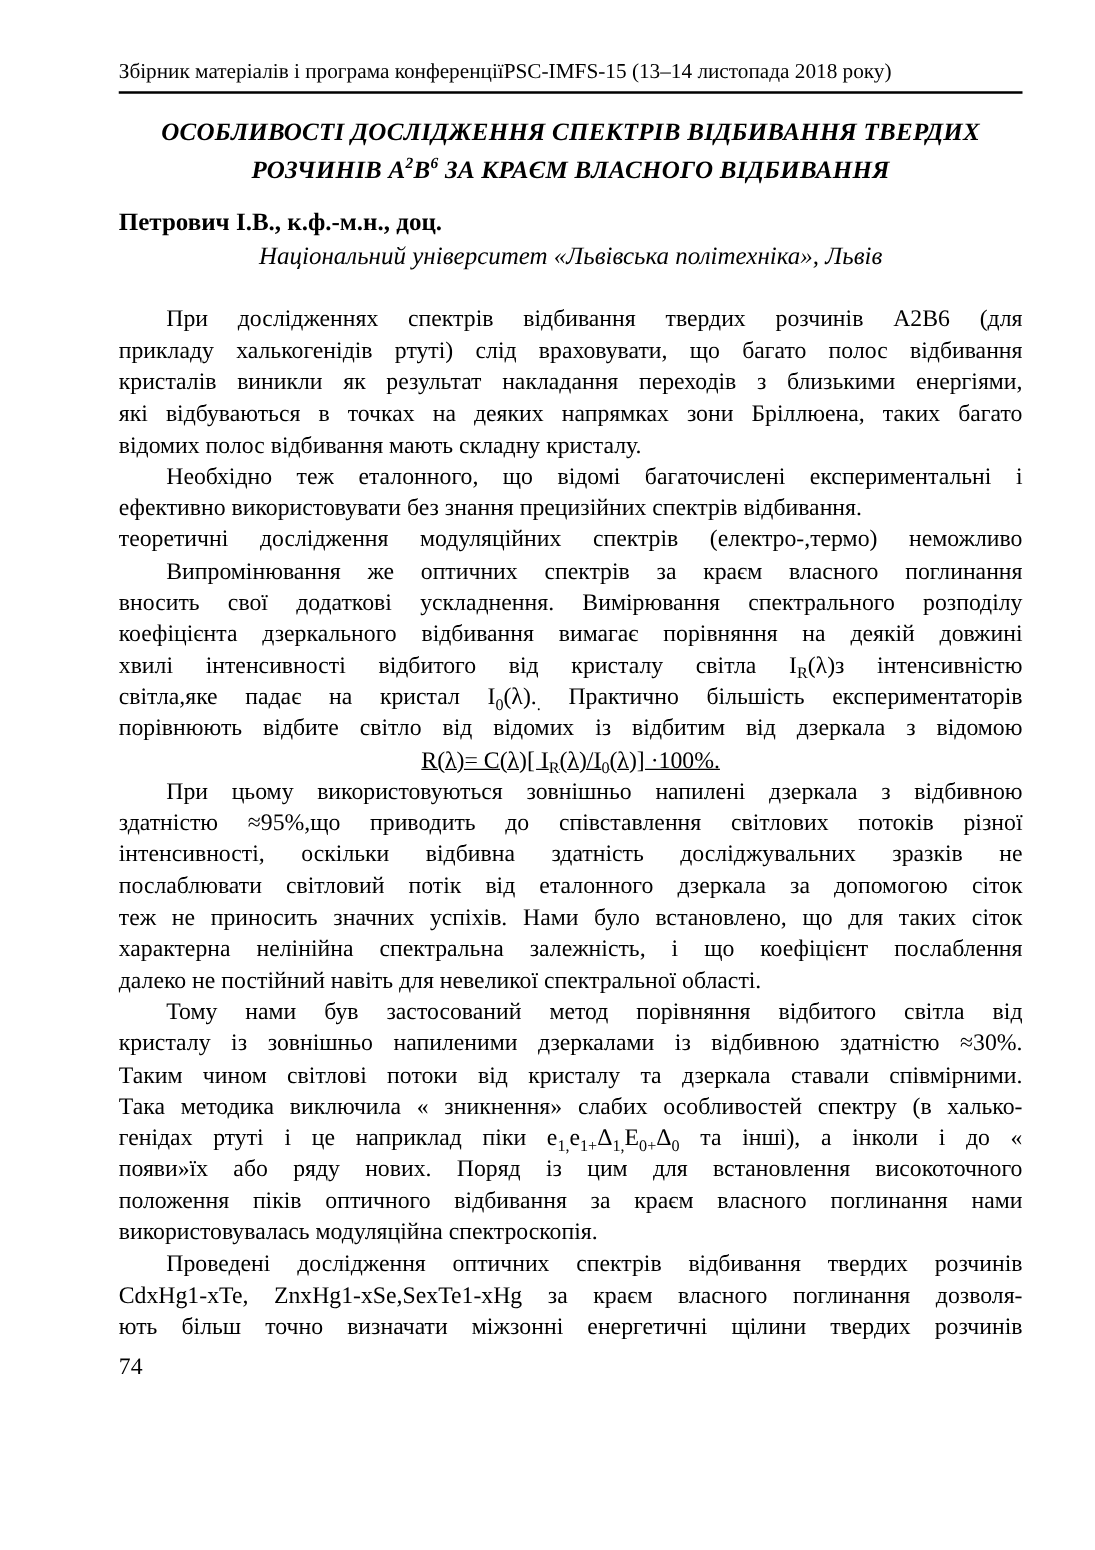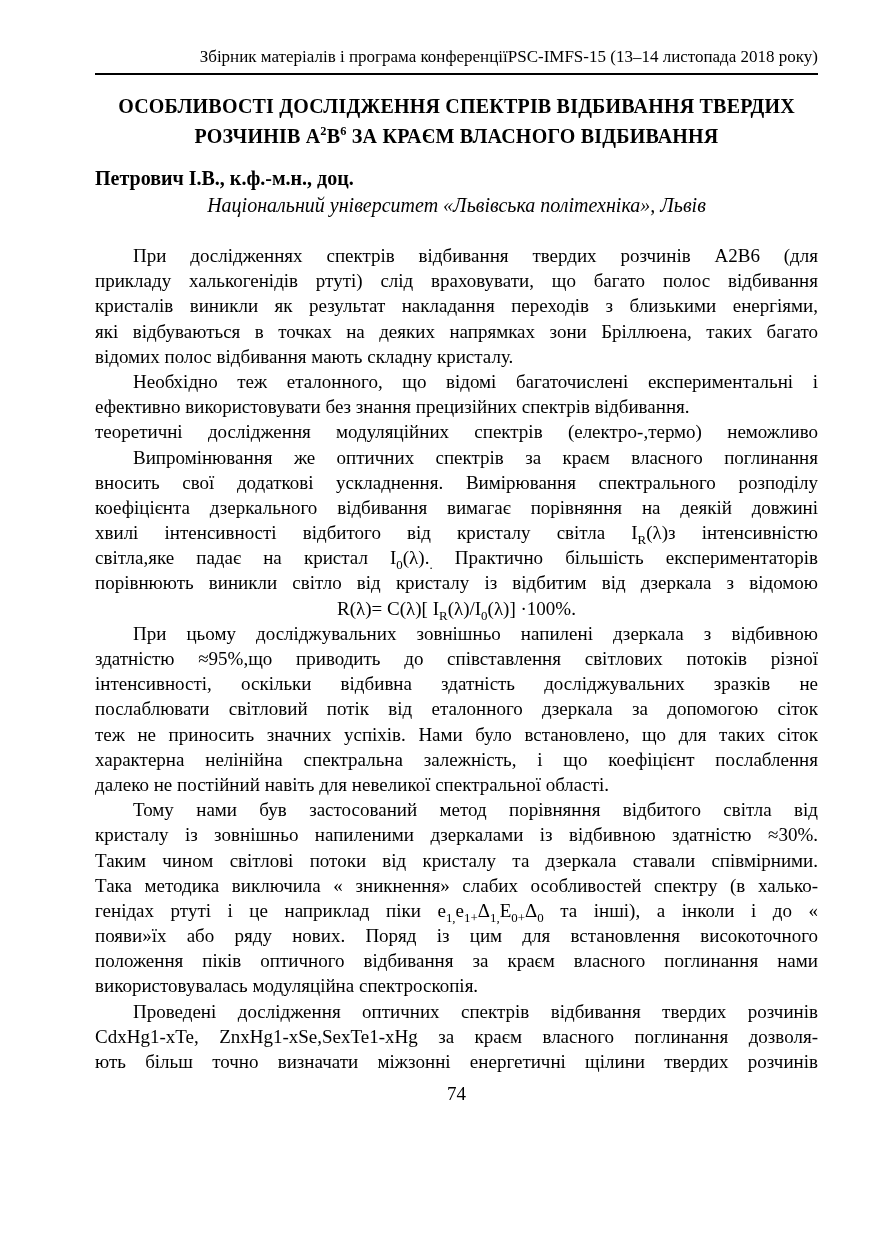--- a/index.html
+++ b/index.html
@@ -17,37 +17,38 @@
     overflow: hidden;
   }
   .content {
     position: absolute;
     left: 95px;
     top: 0;
     width: 723px;
   }
   .header {
     display: flex;
-    justify-content: flex-end;
+    justify-content: flex-start;
     align-items: baseline;
     margin-top: 46px;
     padding-bottom: 5px;
     border-bottom: 2px solid #000000;
     font-size: 17px;
     line-height: 22px;
   }
   .header .right { text-align: right; }
   .header .bold { font-weight: normal; }
   .title {
     margin-top: 16px;
     text-align: center;
     font-weight: bold;
     font-size: 20px;
     line-height: 30px;
     letter-spacing: 0.2px;
+    font-style: italic;
   }
   .title sup { font-size: 0.62em; line-height: 0; }
   .author {
     margin-top: 14px;
     text-align: left;
     font-weight: bold;
     font-size: 20px;
     line-height: 26px;
   }
   .affiliation {
@@ -64,28 +65,28 @@
     text-align: justify;
     text-align-last: justify;
     line-height: 25.2px;
     height: 25.2px;
     overflow: visible;
   }
   .line.first { text-indent: 38px; }
   .line.last { text-align-last: left; }
   .line.formula {
     text-align-last: center;
+    text-decoration: underline;
   }
   .line sub, .line sup {
     font-size: 0.68em;
     line-height: 0;
   }
   .page-number {
     margin-top: 8px;
-    text-align: center;
     font-size: 19px;
     line-height: 24px;
   }
 </style>
 </head>
 <body>
 
 <div class="page">
   <div class="content">
 
@@ -109,23 +110,23 @@
         <div class="line">які відбуваються в точках на деяких напрямках зони Бріллюена, таких багато</div>
         <div class="line last">відомих полос відбивання мають складну кристалу.</div>
         <div class="line first">Необхідно теж еталонного, що відомі багаточислені експериментальні і</div>
         <div class="line last">ефективно використовувати без знання прецизійних спектрів відбивання.</div>
         <div class="line">теоретичні дослідження модуляційних спектрів (електро-,термо) неможливо</div>
         <div class="line first">Випромінювання же оптичних спектрів за краєм власного  поглинання</div>
         <div class="line">вносить свої додаткові ускладнення. Вимірювання спектрального розподілу</div>
         <div class="line">коефіцієнта дзеркального відбивання вимагає порівняння на деякій довжині</div>
         <div class="line">хвилі інтенсивності відбитого від кристалу світла I<sub>R</sub>(λ)з інтенсивністю</div>
         <div class="line">світла,яке падає на кристал I<sub>0</sub>(λ).<sub>.</sub> Практично більшість експериментаторів</div>
-        <div class="line">порівнюють виникли світло від кристалу із відбитим від дзеркала з відомою</div>
+        <div class="line">порівнюють відбите світло від відомих із відбитим від дзеркала з відомою</div>
         <div class="line formula">R(λ)= C(λ)[ I<sub>R</sub>(λ)/I<sub>0</sub>(λ)] ·100%.</div>
-        <div class="line first">При цьому досліджувальних зовнішньо напилені дзеркала з відбивною</div>
+        <div class="line first">При цьому використовуються зовнішньо напилені дзеркала з відбивною</div>
         <div class="line">здатністю ≈95%,що приводить до співставлення світлових потоків різної</div>
         <div class="line">інтенсивності, оскільки відбивна здатність досліджувальних зразків не</div>
         <div class="line">послаблювати світловий потік від еталонного дзеркала за допомогою сіток</div>
         <div class="line">теж не приносить значних успіхів. Нами було встановлено, що для таких сіток</div>
         <div class="line">характерна нелінійна спектральна залежність, і що коефіцієнт послаблення</div>
         <div class="line last">далеко не постійний навіть для невеликої спектральної області.</div>
         <div class="line first">Тому нами був застосований метод порівняння відбитого світла від</div>
         <div class="line">кристалу із зовнішньо напиленими дзеркалами із відбивною здатністю ≈30%.</div>
         <div class="line">Таким чином світлові потоки від кристалу та дзеркала ставали співмірними.</div>
         <div class="line">Така методика  виключила « зникнення» слабих особливостей спектру (в халько-</div>

